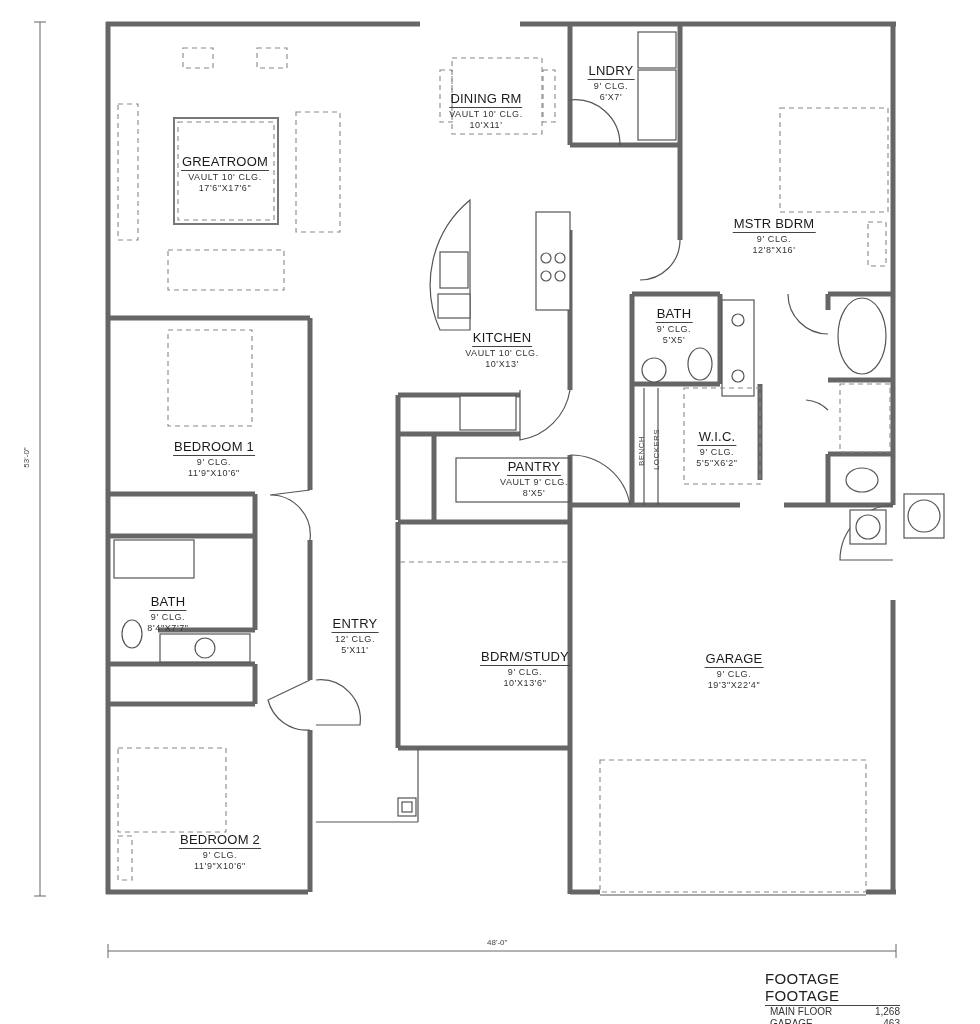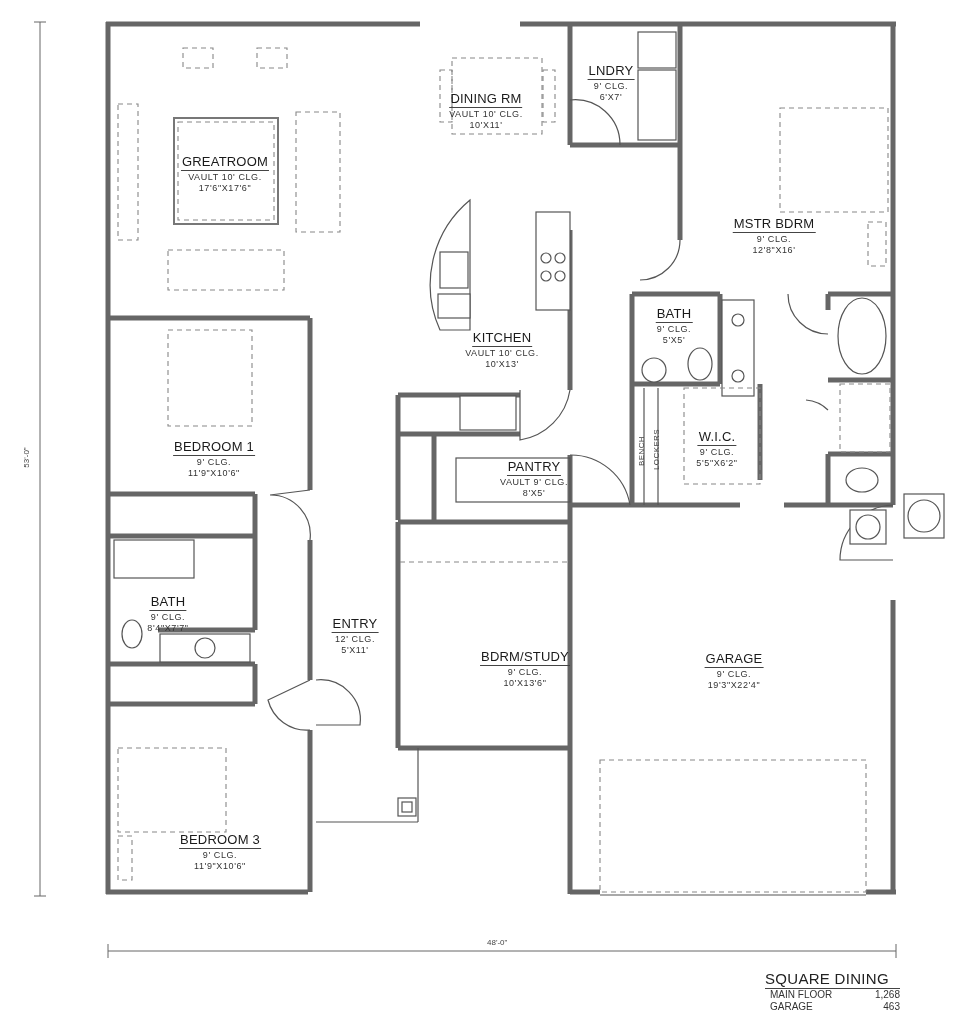--- a/index.html
+++ b/index.html
@@ -269,30 +269,30 @@
   <div class="size">10'X13'6"</div>
 </div>
 
 <div class="room" style="left:734px; top:649px;">
   <div class="name">GARAGE</div>
   <div class="clg">9' CLG.</div>
   <div class="size">19'3"X22'4"</div>
 </div>
 
 <div class="room" style="left:220px; top:830px;">
-  <div class="name">BEDROOM 3</div>
+  <div class="name">BEDROOM 2</div>
   <div class="clg">9' CLG.</div>
   <div class="size">11'9"X10'6"</div>
 </div>
 
 <div class="vert-label" style="left:637px; top:466px;">BENCH</div>
 <div class="vert-label" style="left:652px; top:470px;">LOCKERS</div>
 
 <div class="sqft">
-  <div class="title">SQUARE DINING</div>
+  <div class="title">FOOTAGE FOOTAGE</div>
   <div class="row">
     <span>MAIN FLOOR</span>
     <span>1,268</span>
   </div>
   <div class="row">
     <span>GARAGE</span>
     <span>463</span>
   </div>
 </div>
 

